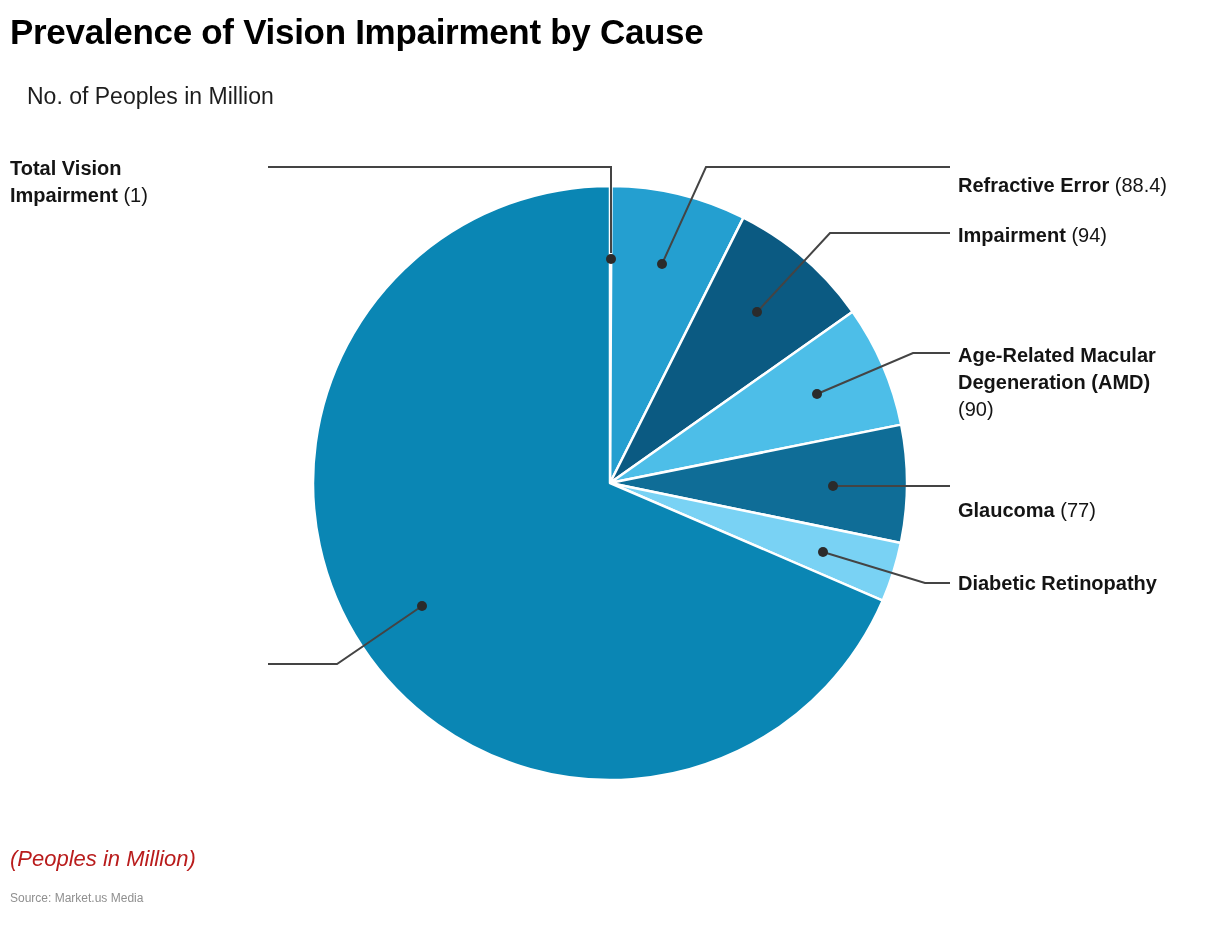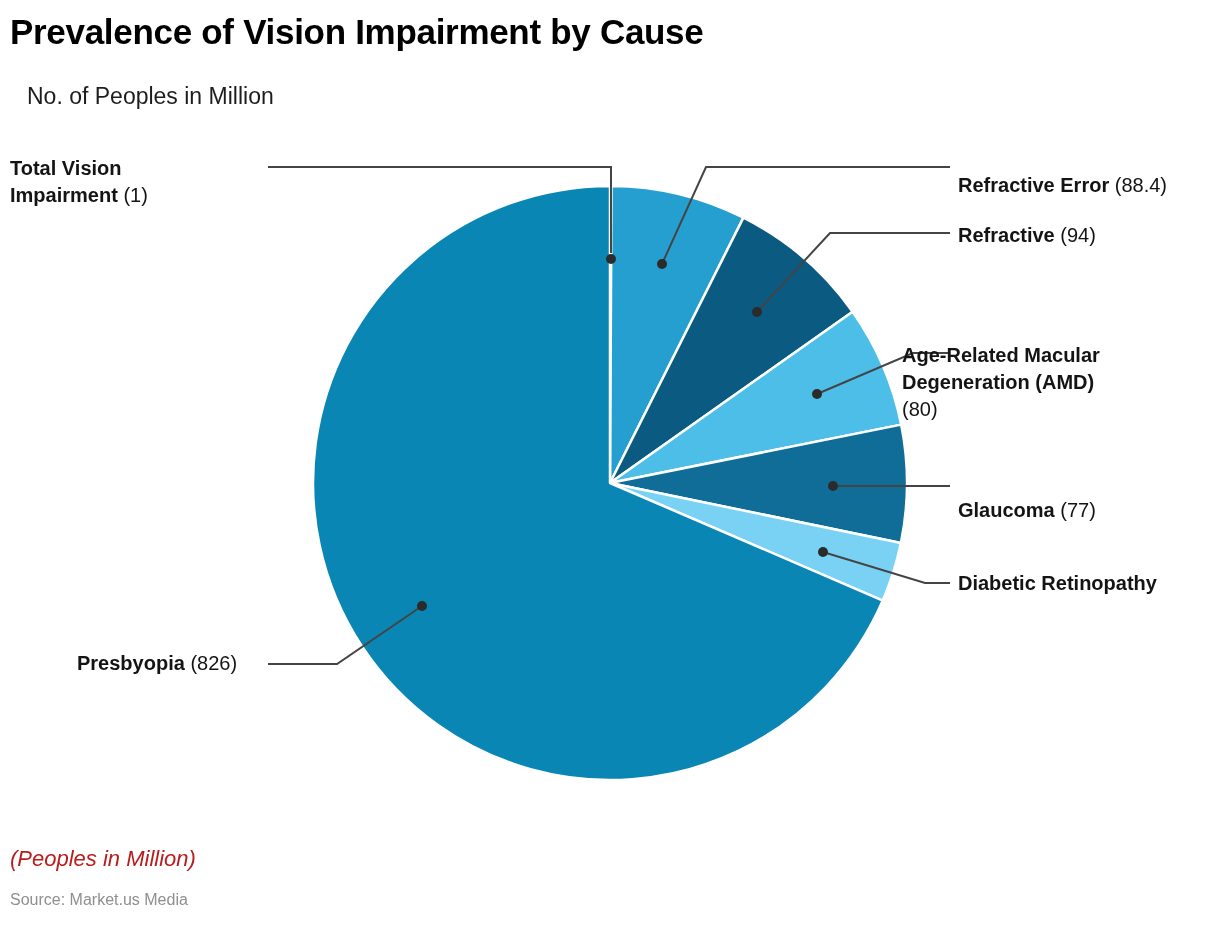--- a/index.html
+++ b/index.html
@@ -17,31 +17,31 @@
   }
   #chart-svg { position:absolute; left:0; top:0; }
   .slice-label {
     position:absolute; font-size:20px; line-height:27px; color:#141414;
   }
   .slice-label .name { font-weight:bold; }
   .slice-label .value { font-weight:normal; }
   .lbl-tvi   { left:10px;  top:155px; width:170px; }
   .lbl-re    { left:958px; top:155px; width:250px; white-space:nowrap;margin-top:17px; }
   .lbl-cat   { left:958px; top:222px; width:250px; white-space:nowrap; }
-  .lbl-amd   { left:902px; top:342px; width:232px; }
+  .lbl-amd   { left:958px; top:342px; width:232px; }
   .lbl-gla   { left:958px; top:473px; width:250px; white-space:nowrap;margin-top:24px; }
   .lbl-dr    { left:958px; top:570px; width:232px; }
   .lbl-pres  { left:77px;  top:650px; width:260px; white-space:nowrap; }
   .lbl-amd .value, .lbl-dr .value { display:block; }
   .footer-note {
     position:absolute; left:10px; top:846px; font-size:22px; font-style:italic;
     color:#b91c1c; white-space:nowrap;
   }
   .footer-source {
-    position:absolute; left:10px; top:891px; font-size:16px; color:#8f8f8f;
+    position:absolute; left:10px; top:891px; font-size:12px; color:#8f8f8f;
     white-space:nowrap;
   }
 </style>
 </head>
 <body>
 
 <div class="canvas">
 
   <div class="title">Prevalence of Vision Impairment by Cause</div>
   <div class="subtitle">No. of Peoples in Million</div>
@@ -74,39 +74,35 @@
     <span class="name">Total Vision Impairment</span>
     <span class="value">(1)</span>
   </div>
 
   <div class="slice-label lbl-re">
     <span class="name">Refractive Error</span>
     <span class="value">(88.4)</span>
   </div>
 
   <div class="slice-label lbl-cat">
-    <span class="name">Refractive</span>
+    <span class="name">Impairment</span>
     <span class="value">(94)</span>
   </div>
 
   <div class="slice-label lbl-amd">
     <span class="name">Age-Related Macular Degeneration (AMD)</span>
-    <span class="value">(80)</span>
+    <span class="value">(90)</span>
   </div>
 
   <div class="slice-label lbl-gla">
     <span class="name">Glaucoma</span>
     <span class="value">(77)</span>
   </div>
 
   <div class="slice-label lbl-dr">
     <span class="name">Diabetic Retinopathy</span>
   </div>
 
-  <div class="slice-label lbl-pres">
-    <span class="name">Presbyopia</span>
-    <span class="value">(826)</span>
-  </div>
 
   <div class="footer-note">(Peoples in Million)</div>
   <div class="footer-source">Source: Market.us Media</div>
 
 </div>
 
 </body></html>

